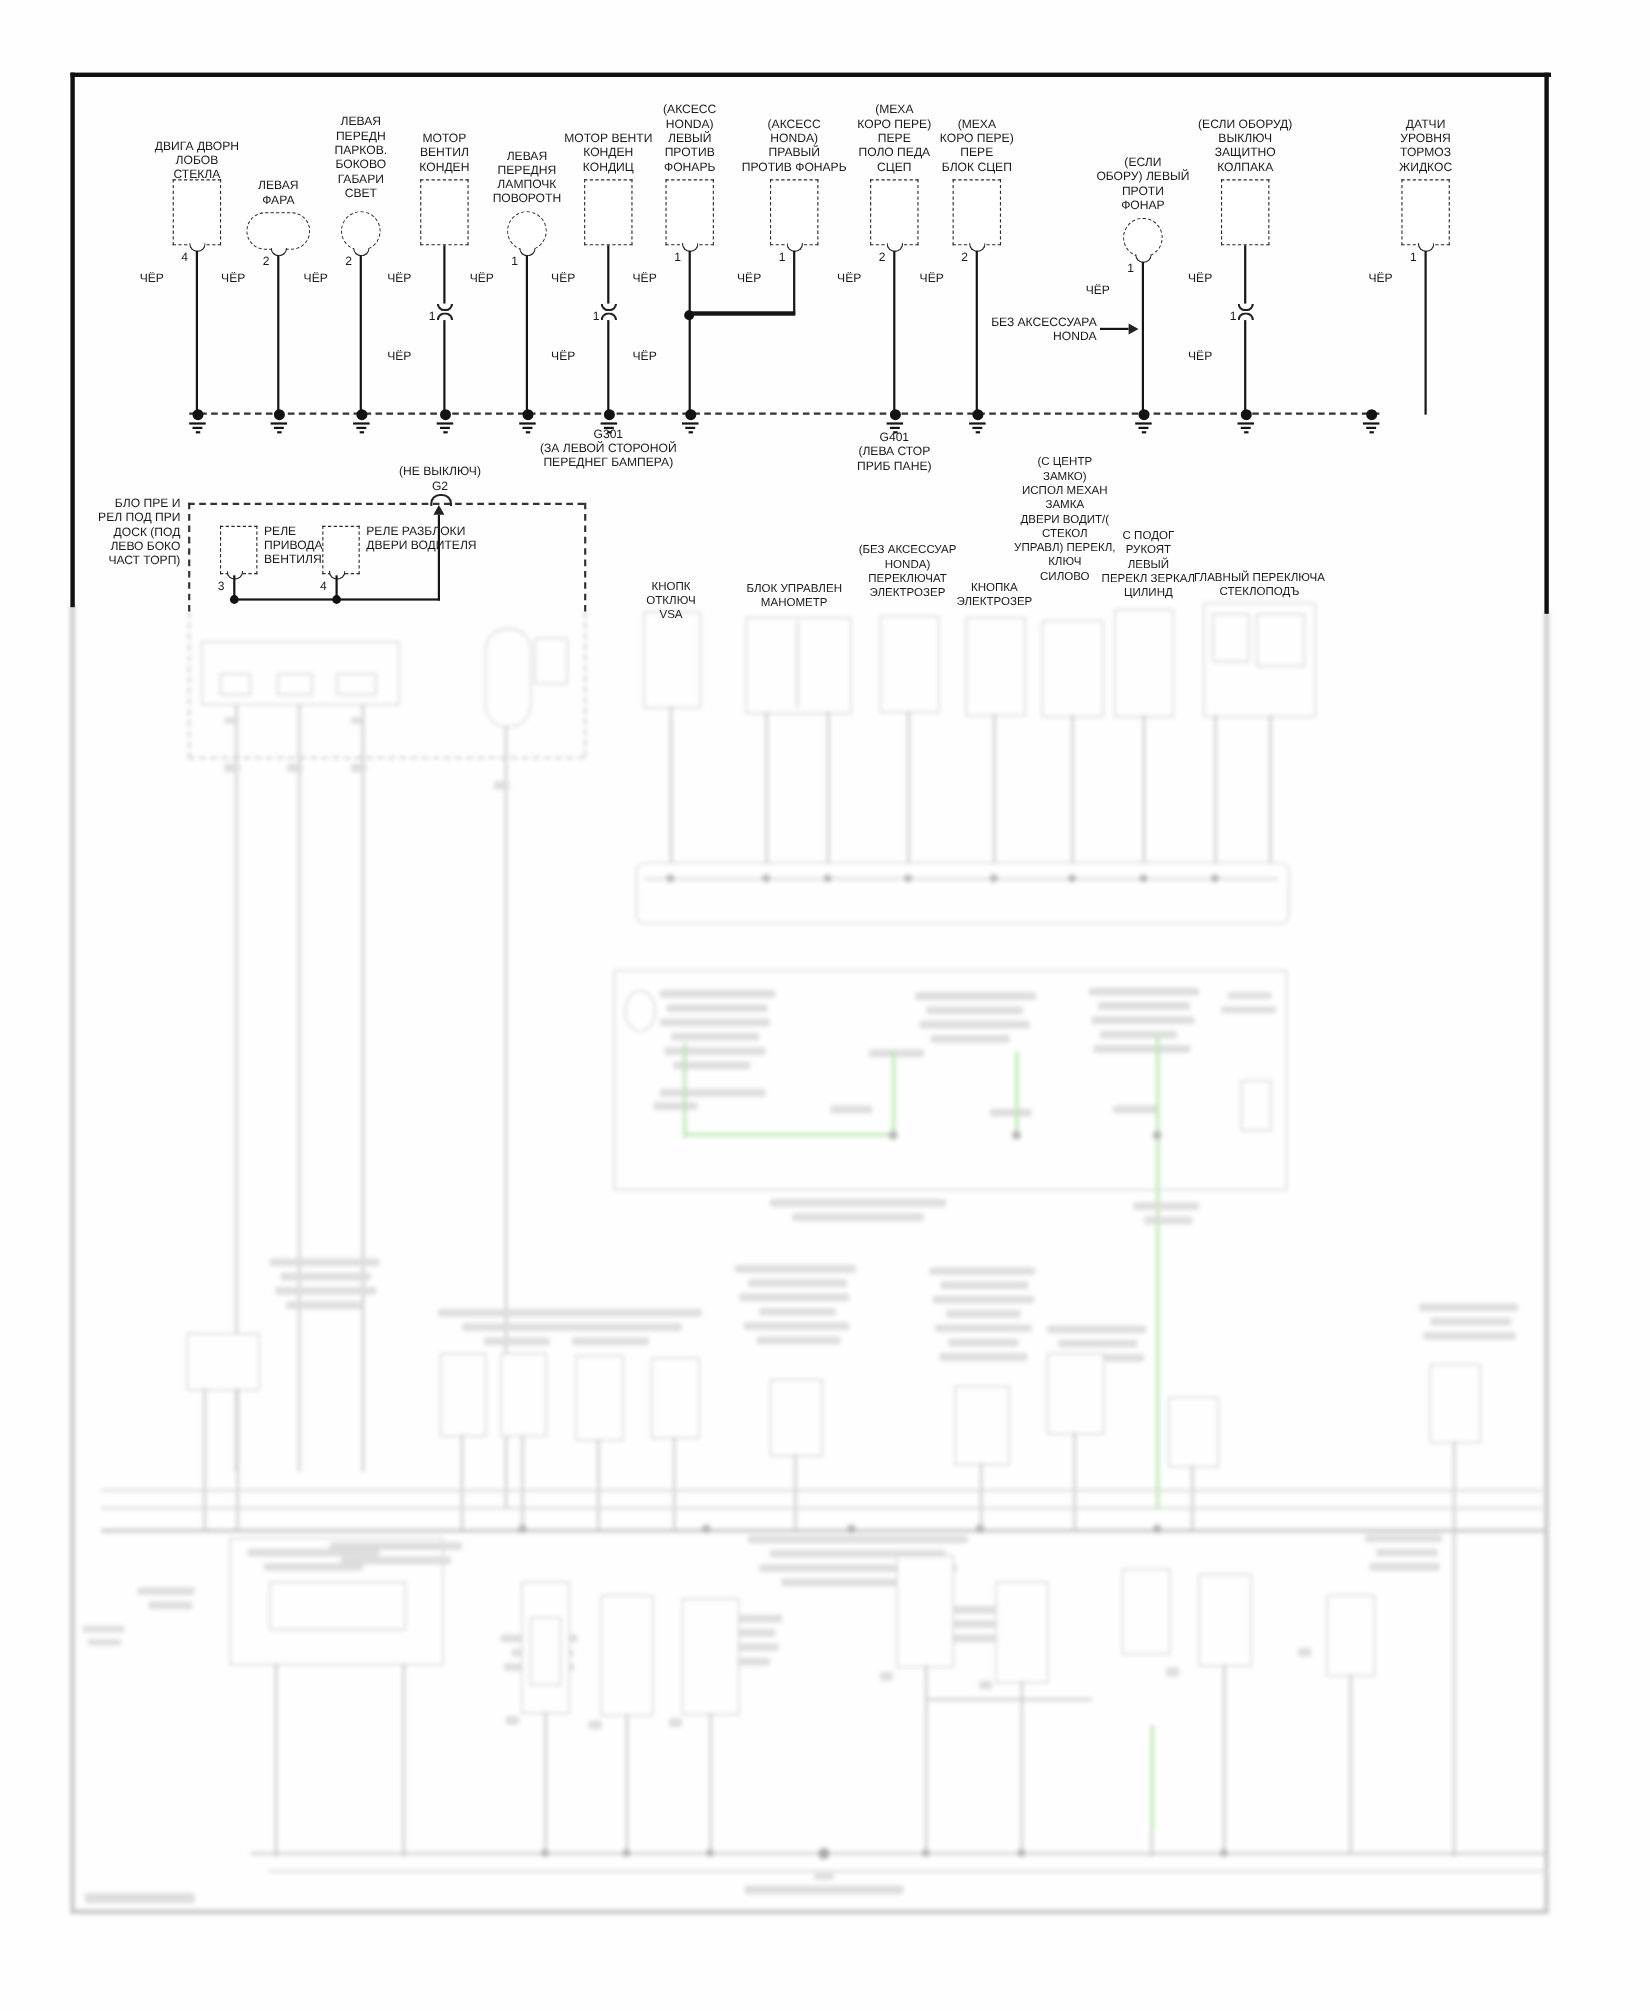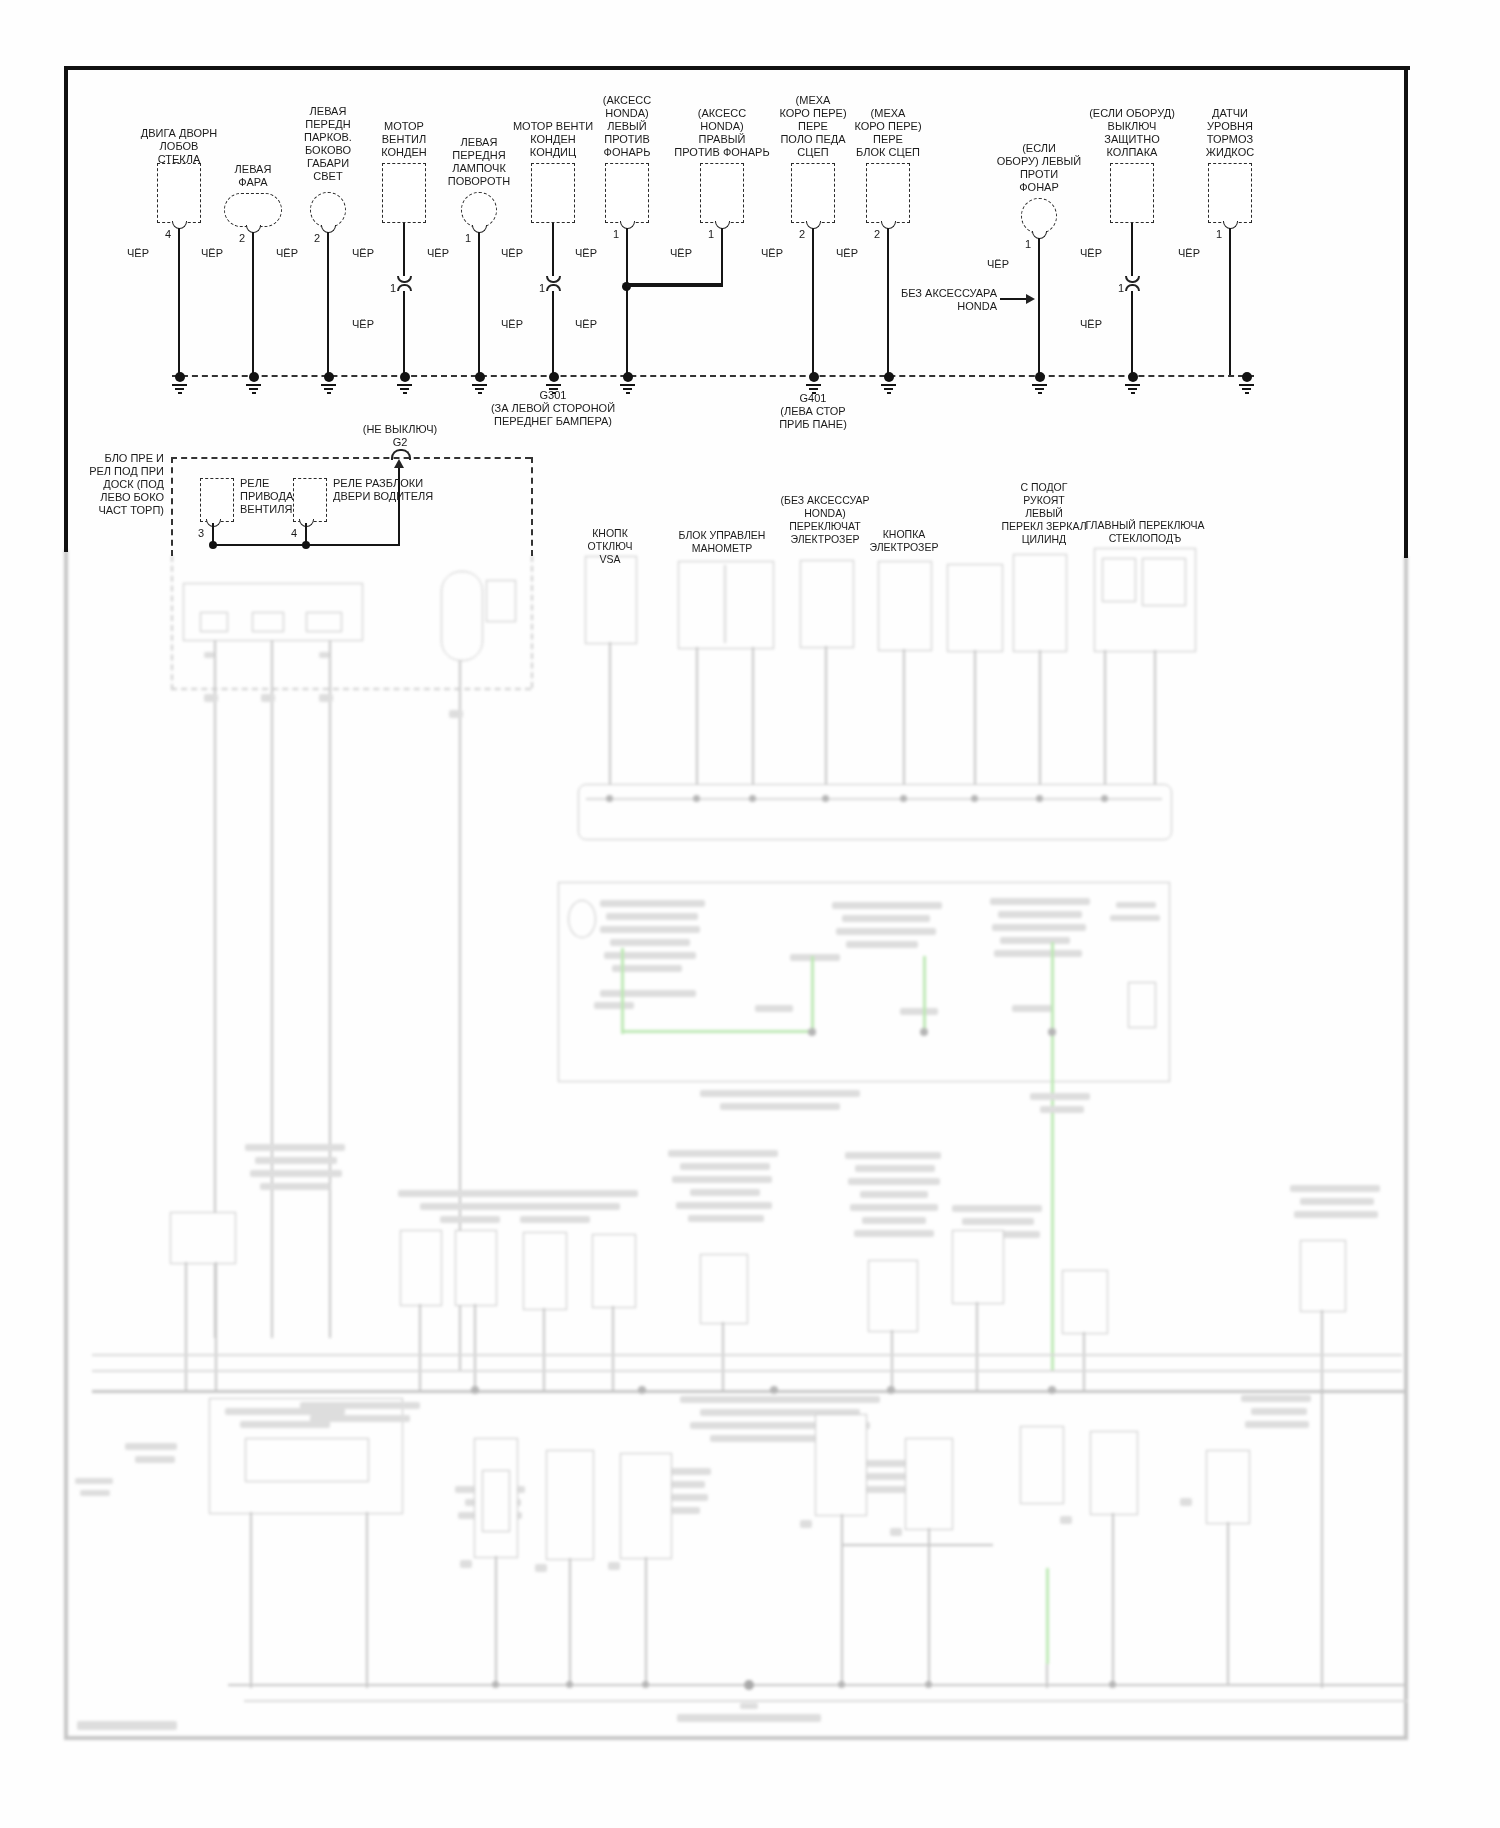--- a/index.html
+++ b/index.html
@@ -412,21 +412,21 @@
 ВЫКЛЮЧ
 ЗАЩИТНО
 КОЛПАКА</div>
     <div class="srect"></div>
     <span class="wl" style="top:172px">ЧЁР</span>
     <div class="wire" style="top:148px;height:154px"></div>
     <div class="ib" style="top:201px"></div>
     <span class="pin" style="top:207px">1</span>
     <span class="wl" style="top:243px">ЧЁР</span>
   </div>
-  <div class="comp" style="left:1170px">
+  <div class="comp" style="left:1236px">
     <div class="clabel" style="top:32px">ДАТЧИ
 УРОВНЯ
 ТОРМОЗ
 ЖИДКОС</div>
     <div class="srect"></div>
       <div class="cup" style="top:146px"></div>
     <span class="pin" style="top:153px">1</span>
     <span class="wl" style="top:172px">ЧЁР</span>
     <div class="wire" style="top:153px;height:149px"></div>
   </div>
@@ -551,20 +551,29 @@
 ОТКЛЮЧ
 VSA</div>
   <div class="lab small" style="left:647px;top:529px;width:150px">БЛОК УПРАВЛЕН
 МАНОМЕТР</div>
   <div class="lab small" style="left:755px;top:494px;width:140px">(БЕЗ АКСЕССУАР
 HONDA)
 ПЕРЕКЛЮЧАТ
 ЭЛЕКТРОЗЕР</div>
   <div class="lab small" style="left:844px;top:528px;width:120px">КНОПКА
 ЭЛЕКТРОЗЕР</div>
+  <div class="lab small" style="left:898px;top:414px;width:140px">(С ЦЕНТР
+ЗАМКО)
+ИСПОЛ МЕХАН
+ЗАМКА
+ДВЕРИ ВОДИТ/(
+СТЕКОЛ
+УПРАВЛ) ПЕРЕКЛ,
+КЛЮЧ
+СИЛОВО</div>
   <div class="lab small" style="left:984px;top:481px;width:120px">С ПОДОГ
 РУКОЯТ
 ЛЕВЫЙ
 ПЕРЕКЛ ЗЕРКАЛ
 ЦИЛИНД</div>
   <div class="lab small" style="left:1065px;top:519px;width:160px">ГЛАВНЫЙ ПЕРЕКЛЮЧА
 СТЕКЛОПОДЪ</div>
 
 </div>
 

